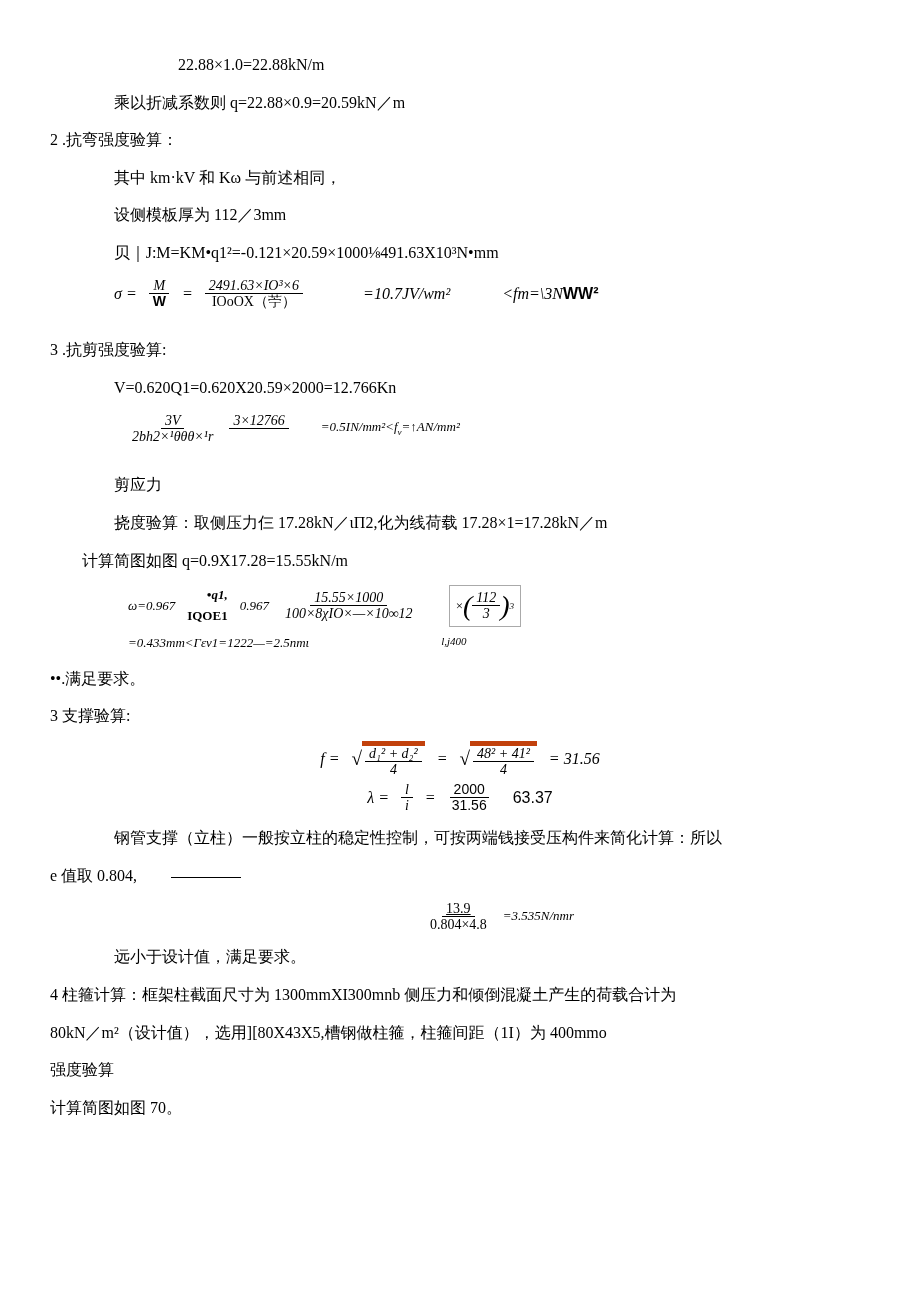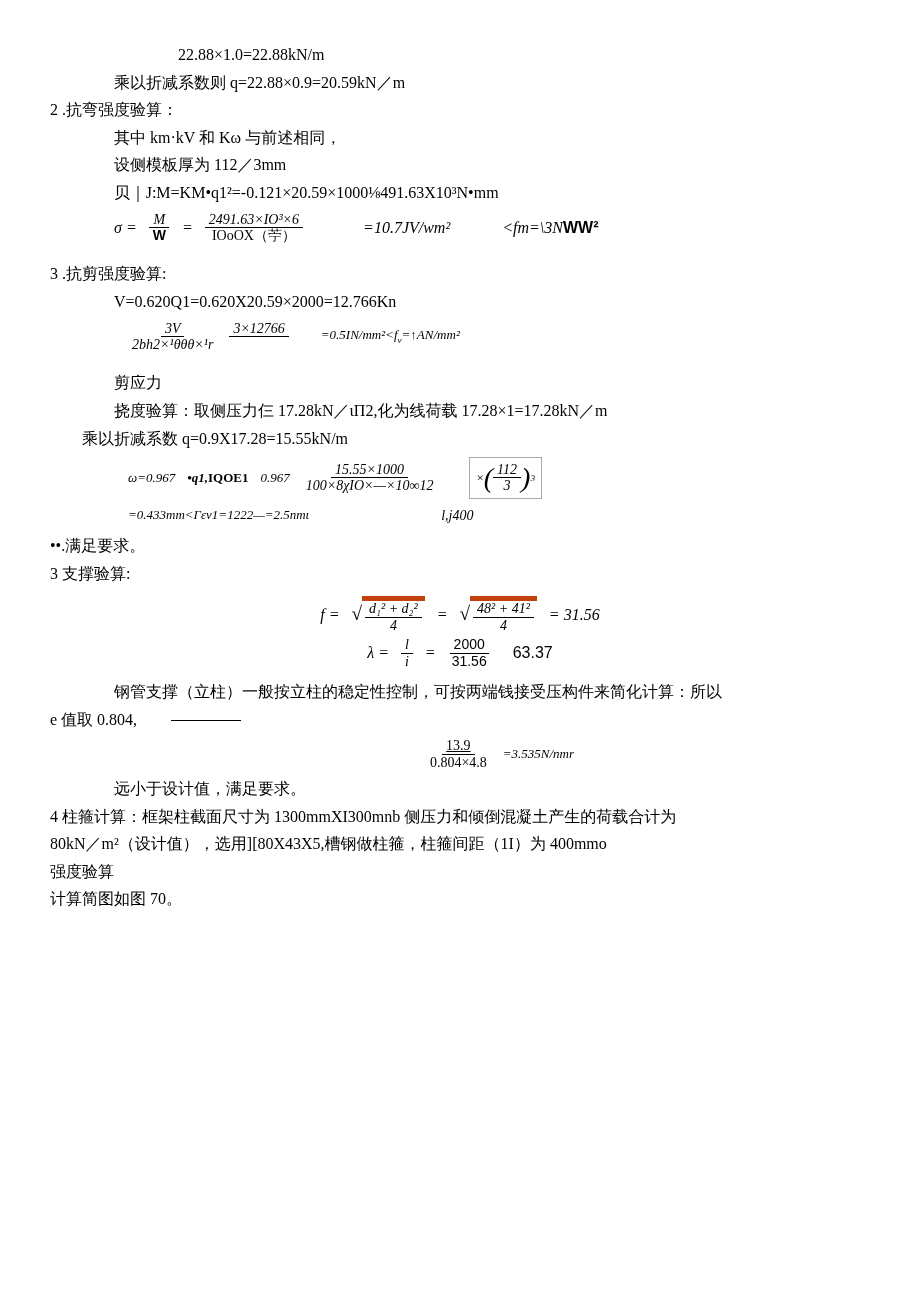--- a/index.html
+++ b/index.html
@@ -5,21 +5,21 @@
   body {
     font-family: "SimSun", "宋体", serif;
     font-size: 16px;
     line-height: 1.6;
     color: #000;
     background: #fff;
     margin: 0;
     padding: 40px 50px;
     width: 820px;
   }
-  .line { margin: 2px 0; }
+  .line { margin: 12px 0; }
   .indent1 { padding-left: 2em; }
   .indent2 { padding-left: 4em; }
   .indent3 { padding-left: 6em; }
   .indent4 { padding-left: 8em; }
   .formula {
     font-family: "Times New Roman", serif;
     font-style: italic;
   }
   .formula-row {
     display: flex;
@@ -108,25 +108,25 @@
   <span class="frac">
     <span class="num">3×12766</span>
     <span class="den">&nbsp;</span>
   </span>
   <span style="margin-left:20px">=0.5IN/<i>mm</i>²&lt;<i>f</i><sub>v</sub>=↑AN/<i>mm</i>²</span>
 </div>
 
 <div style="height:10px"></div>
 <div class="line indent2">剪应力</div>
 <div class="line indent2">挠度验算：取侧压力仨 17.28kN／ιΠ2,化为线荷载 17.28×1=17.28kN／m</div>
-<div class="line indent1">乘以折减系数 q=0.9X17.28=15.55kN/m</div>
+<div class="line indent1">计算简图如图 q=0.9X17.28=15.55kN/m</div>
 
 <div class="formula-row indent3 formula small flex-row">
   <span>ω=0.967</span>
-  <span style="display:inline-flex;flex-direction:row;align-items:flex-end">
+  <span style="display:inline-flex;flex-direction:column;align-items:flex-end">
     <span class="bold">•q1,</span>
     <span class="bold" style="font-style:normal">IQOE1</span>
   </span>
   <span>0.967</span>
   <span class="frac" style="">
     <span class="num">15.55×1000</span>
     <span class="den">100×8χIO×—×10∞12</span>
   </span>
   <span class="paren-group" style="margin-left:20px">
     <span style="font-style:normal">×</span>
@@ -135,21 +135,21 @@
       <span class="num">112</span>
       <span class="den">3</span>
     </span>
     <span class="rp">)</span>
     <sup>3</sup>
   </span>
 </div>
 
 <div class="formula-row indent3 formula small" style="flex-direction:row;align-items:flex-start">
   <span>=0.433mm&lt;Γεv1=1222—=2.5nmι</span>
-  <span style="margin-left:120px;font-size:14px">l,j400</span>
+  <span style="margin-left:120px;font-size:11px">l,j400</span>
 </div>
 
 <div class="line">••.满足要求。</div>
 <div class="line">3 支撑验算:</div>
 
 <div class="block-formula formula">
   <div class="flex-row" style="justify-content:center">
     <span>f =</span>
     <span class="sqrt">
       <span class="sqrt-body">

